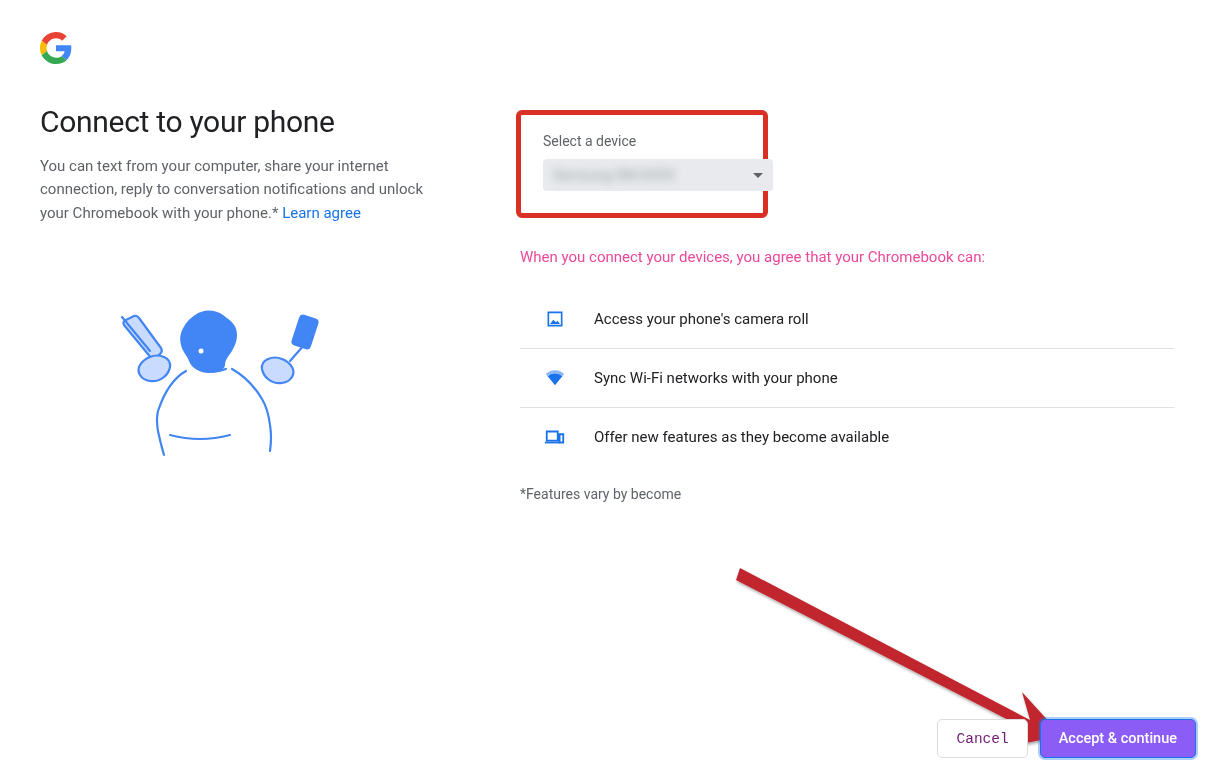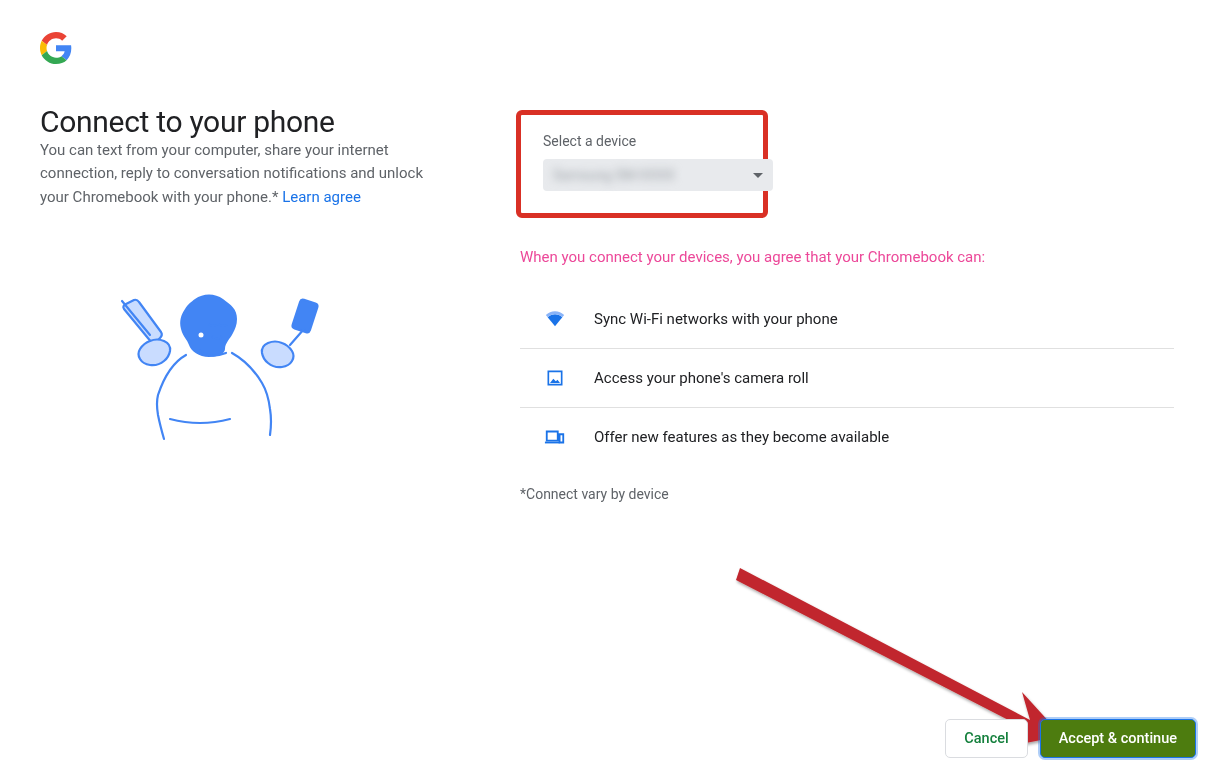--- a/index.html
+++ b/index.html
@@ -27,21 +27,21 @@
     flex: 0 0 420px;
   }
   .right-col {
     flex: 1;
     padding-top: 6px;
   }
   .page-title {
     font-size: 30px;
     font-weight: 400;
     color: #202124;
-    margin-bottom: 0;
+    margin-bottom: 16px;
     letter-spacing: -0.3px;
   }
   .description {
     font-size: 15px;
     line-height: 1.55;
     color: #5f6368;
     max-width: 400px;
   }
   .learn-more {
     color: #1a73e8;
@@ -131,24 +131,25 @@
     border-radius: 5px;
     font-size: 14.5px;
     font-weight: 500;
     padding: 10px 18px;
     cursor: pointer;
     font-family: inherit;
   }
   .btn-cancel {
     background: #fff;
     border: 1px solid #dadce0;
-    color: #15803d;
+    color: #701a75;
+    font-family: Liberation Mono, monospace;
   }
   .btn-primary {
-    background: #4d7c0f;
+    background: #8b5cf6;
     border: 1px solid #1a73e8;
     color: #fff;
     box-shadow: 0 0 0 2px rgba(26,115,232,0.35);
   }
   .arrow-annotation {
     position: absolute;
     top: 560px;
     left: 730px;
     pointer-events: none;
   }
@@ -209,48 +210,48 @@
           <span class="dropdown-text">Samsung SM-XXXX</span>
           <span class="dropdown-caret"></span>
         </div>
       </div>
 
       <div class="agree-text">When you connect your devices, you agree that your Chromebook can:</div>
 
       <div class="feature-list">
         <div class="feature-row">
           <span class="feature-icon">
+            <svg width="20" height="20" viewBox="0 0 24 24">
+                <path fill="none" stroke="#1a73e8" stroke-width="2" d="M4 4h16v16H4z"></path>
+                <path fill="#1a73e8" d="M6 18l4-5 3 3 2-2 3 4z"></path>
+              </svg>
+          </span>
+          <span class="feature-text">Access your phone's camera roll</span>
+        </div>
+        <div class="feature-row">
+          <span class="feature-icon">
             <svg width="22" height="22" viewBox="0 0 24 24">
                 <path fill="#1a73e8" d="M12 20l8-10c-2.2-2-5-3.2-8-3.2S6.2 8 4 10l8 10z"></path>
                 <path fill="#8ab4f8" d="M12 6.8c3 0 5.8 1.2 8 3.2l2-2.5C19.3 5 15.8 3.5 12 3.5S4.7 5 2 7.5L4 10c2.2-2 5-3.2 8-3.2z"></path>
               </svg>
           </span>
           <span class="feature-text">Sync Wi-Fi networks with your phone</span>
-        </div>
-        <div class="feature-row">
-          <span class="feature-icon">
-            <svg width="20" height="20" viewBox="0 0 24 24">
-                <path fill="none" stroke="#1a73e8" stroke-width="2" d="M4 4h16v16H4z"></path>
-                <path fill="#1a73e8" d="M6 18l4-5 3 3 2-2 3 4z"></path>
-              </svg>
-          </span>
-          <span class="feature-text">Access your phone's camera roll</span>
         </div>
         <div class="feature-row">
           <span class="feature-icon">
             <svg width="22" height="22" viewBox="0 0 24 24">
                 <path fill="none" stroke="#1a73e8" stroke-width="2" d="M3 6h12v10H3zM17 9h4v9h-4z"></path>
                 <path stroke="#1a73e8" stroke-width="2" d="M1 18h16"></path>
               </svg>
           </span>
           <span class="feature-text">Offer new features as they become available</span>
         </div>
       </div>
 
-      <div class="footnote">*Connect vary by device</div>
+      <div class="footnote">*Features vary by become</div>
     </div>
   </div>
 </div>
 
 <svg class="arrow-annotation" width="340" height="200">
   <defs>
     <filter id="ds" x="-20%" y="-20%" width="140%" height="140%">
       <feDropShadow dx="1" dy="2" stdDeviation="1.5" flood-opacity="0.35"></feDropShadow>
     </filter>
   </defs>

